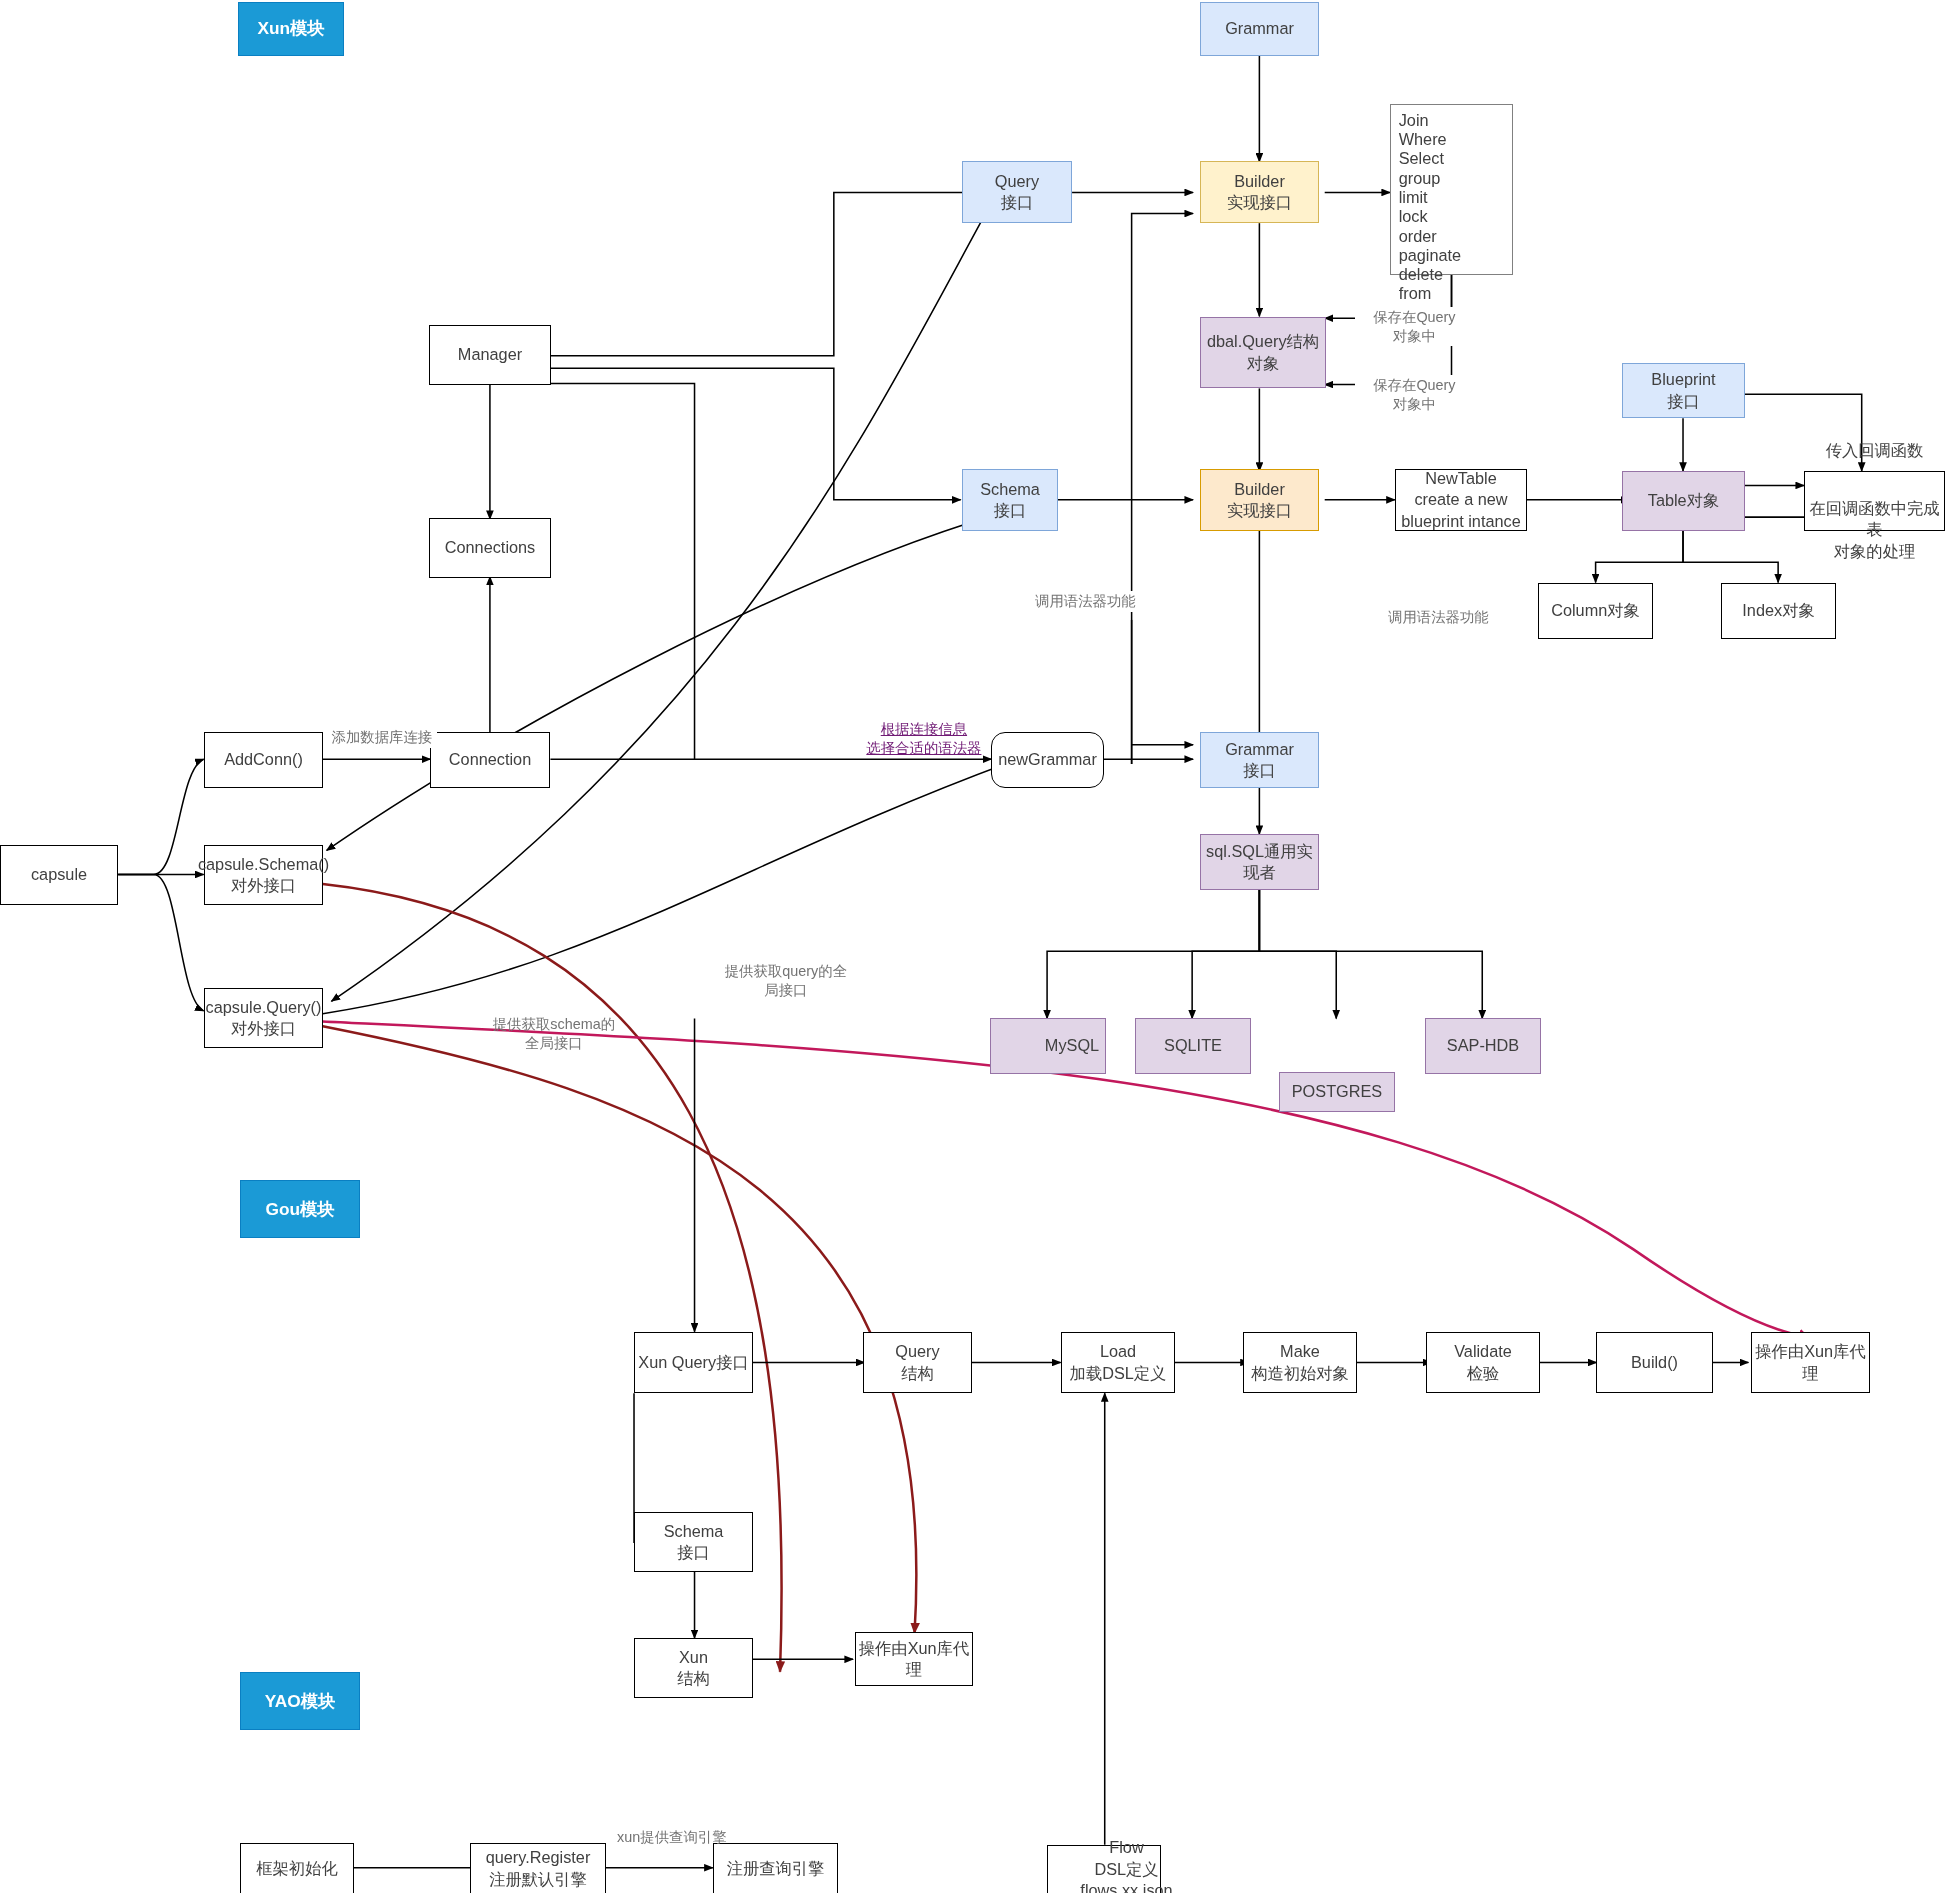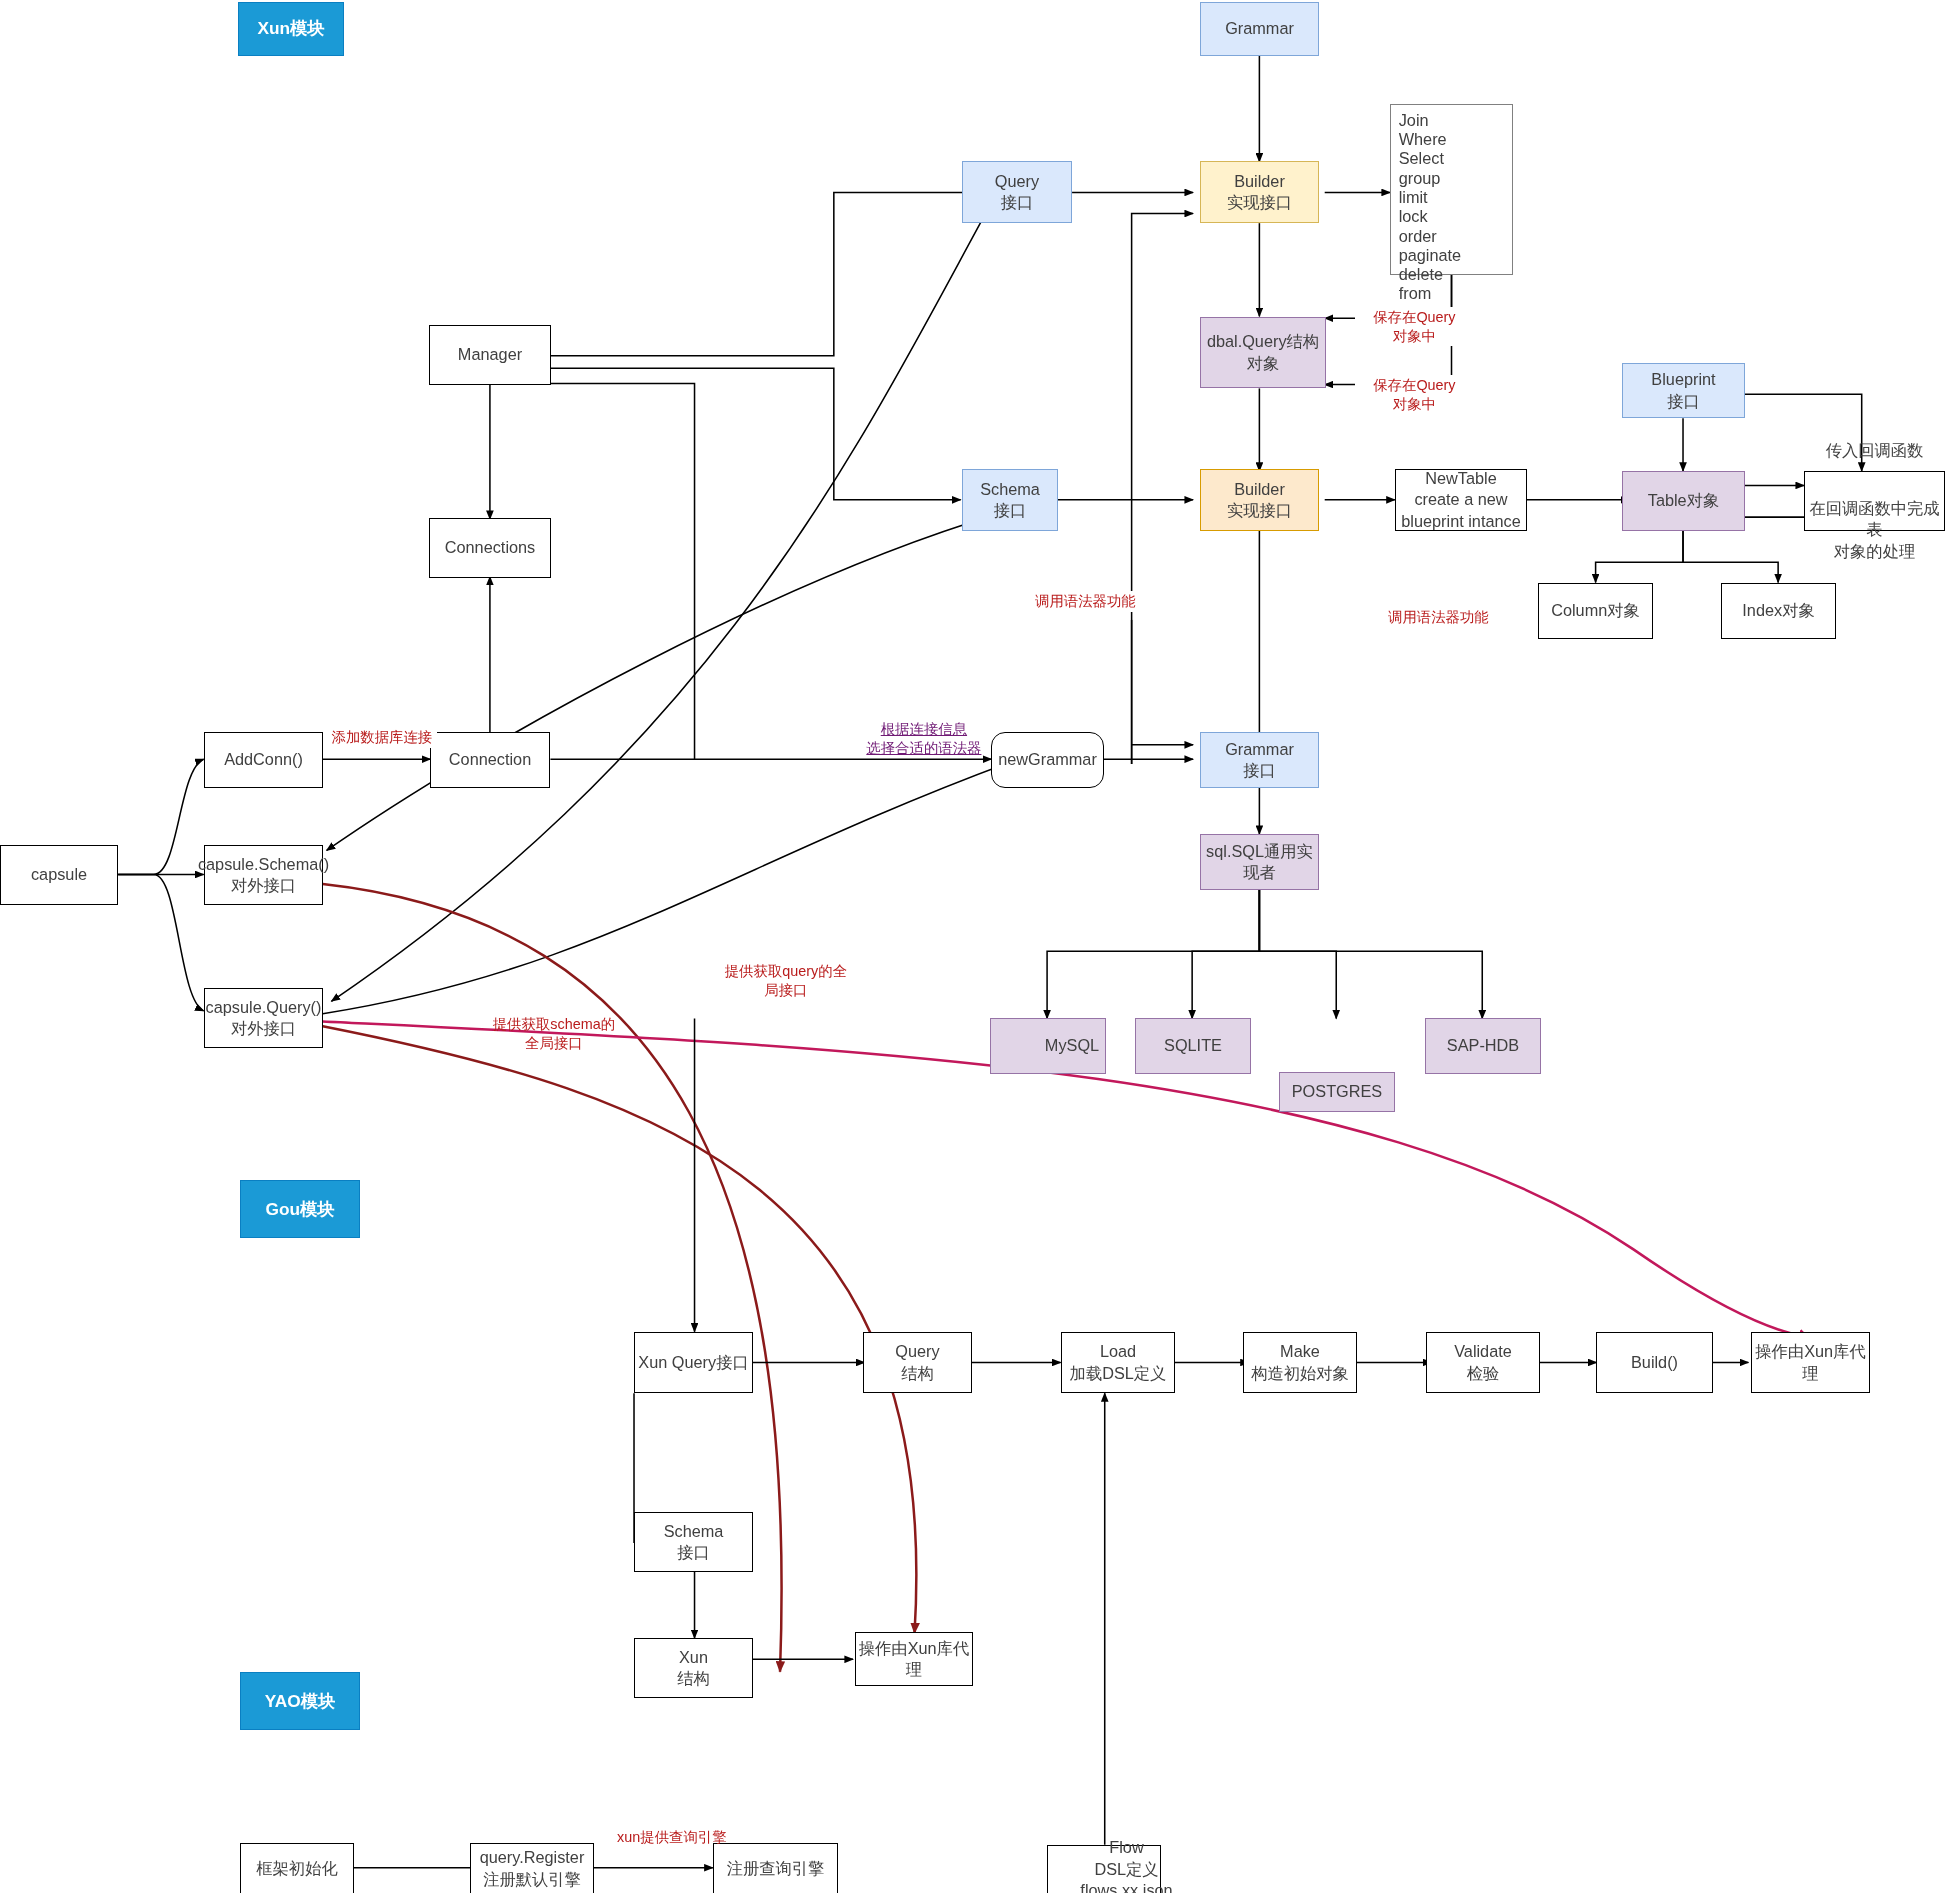--- a/index.html
+++ b/index.html
@@ -9,21 +9,21 @@
         display:flex;flex-direction:column;align-items:center;justify-content:center;
         font-size:16.3px;color:#404040;line-height:1.32;text-align:center;}
   .node .l2{display:block;}
   .module{border:1px solid #0a7fc2;background:#1b9ad6;color:#fff;font-weight:bold;font-size:17.3px;}
   .blue{background:#dae8fc;border-color:#7ea6d9;}
   .amber{background:#fff2cc;border-color:#d6b656;}
   .amber2{background:#fde9cc;border-color:#d79b00;}
   .purple{background:#e1d5e7;border-color:#9673a6;}
   .listbox{align-items:flex-start;justify-content:flex-start;text-align:left;
            border:1px solid #808080;padding:5.8px 0 5.8px 7.7px;font-size:16.3px;line-height:1.185;}
-  .edgelabel{position:absolute;font-size:14.4px;color:#b91c1c;line-height:1.3;text-align:center;
+  .edgelabel{position:absolute;font-size:14.4px;color:#737373;line-height:1.3;text-align:center;
              background:#fff;padding:1px 1.9px;}
   .edgelabel.grey{color:#701a75;text-decoration:underline;}
   svg.layer{position:absolute;left:0;top:0;width:1952px;height:1894px;pointer-events:none;}
   .e{fill:none;stroke:#000;stroke-width:1.6;}
   .ered{fill:none;stroke:#8b1a1a;stroke-width:2.6;}
   .epink{fill:none;stroke:#c2185b;stroke-width:2.6;}
 </style>
 </head>
 <body>
 
@@ -315,21 +315,21 @@
   </div>
 
   <div class="node" style="left:1047px;top:1845px;width:114px;height:49px;padding-left:45px;">
     <span>Flow DSL定义</span>
     <span class="l2">flows.xx.json</span>
   </div>
 
   <div class="node" style="left:240px;top:1843px;width:114px;height:51px;">
     <span>框架初始化</span>
   </div>
-  <div class="node" style="left:470px;top:1843px;width:124px;height:51px;">
+  <div class="node" style="left:470px;top:1843px;width:136px;height:51px;">
     <span>query.Register</span>
     <span class="l2">注册默认引擎</span>
   </div>
   <div class="node" style="left:713px;top:1843px;width:125px;height:51px;">
     <span>注册查询引擎</span>
   </div>
 
   <div class="edgelabel" style="left:1355px;top:307px;width:115px;white-space:pre-line;">保存在Query
 对象中</div>
   <div class="edgelabel" style="left:1355px;top:375px;width:115px;white-space:pre-line;">保存在Query

